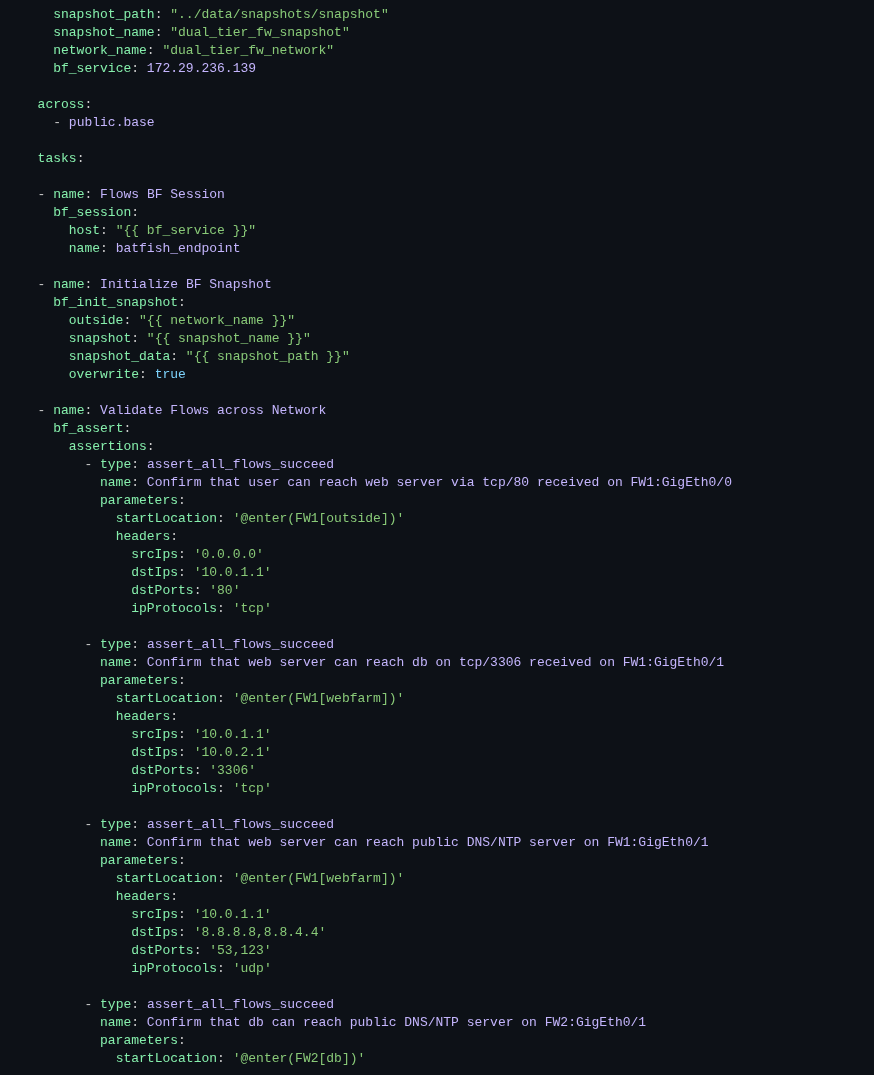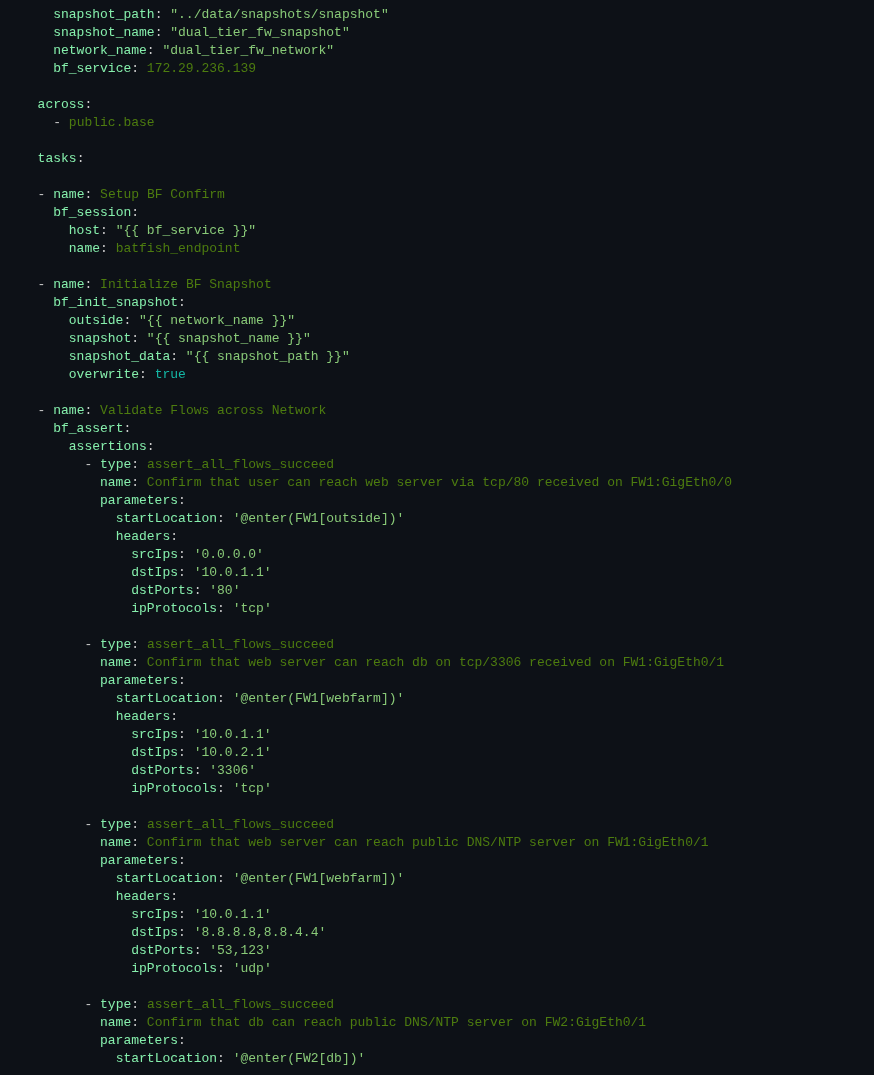--- a/index.html
+++ b/index.html
@@ -11,38 +11,38 @@
     font-size: 13px;
     line-height: 18px;
   }
   .code {
     padding: 6px 0 6px 22px;
     white-space: pre;
   }
   .key    { color: #86efac; }   
   .colon  { color: #cccccc; }
   .str    { color: #89ca78; }   
-  .plain  { color: #4d7c0f; }   
-  .bool   { color: #14b8a6; }   
+  .plain  { color: #c4b5fd; }   
+  .bool   { color: #7dd3fc; }   
   .punct  { color: #cccccc; }
 </style>
 </head>
 <body>
 
 <div class="code"><span>    <span class="key">snapshot_path</span><span class="colon">:</span> <span class="str">"../data/snapshots/snapshot"</span></span>
 <span>    <span class="key">snapshot_name</span><span class="colon">:</span> <span class="str">"dual_tier_fw_snapshot"</span></span>
 <span>    <span class="key">network_name</span><span class="colon">:</span> <span class="str">"dual_tier_fw_network"</span></span>
 <span>    <span class="key">bf_service</span><span class="colon">:</span> <span class="plain">172.29.236.139</span></span>
 
 <span>  <span class="key">across</span><span class="colon">:</span></span>
 <span>    <span class="punct">-</span> <span class="plain">public.base</span></span>
 
 <span>  <span class="key">tasks</span><span class="colon">:</span></span>
 
-<span>  <span class="punct">-</span> <span class="key">name</span><span class="colon">:</span> <span class="plain">Setup BF Confirm</span></span>
+<span>  <span class="punct">-</span> <span class="key">name</span><span class="colon">:</span> <span class="plain">Flows BF Session</span></span>
 <span>    <span class="key">bf_session</span><span class="colon">:</span></span>
 <span>      <span class="key">host</span><span class="colon">:</span> <span class="str">"{{ bf_service }}"</span></span>
 <span>      <span class="key">name</span><span class="colon">:</span> <span class="plain">batfish_endpoint</span></span>
 
 <span>  <span class="punct">-</span> <span class="key">name</span><span class="colon">:</span> <span class="plain">Initialize BF Snapshot</span></span>
 <span>    <span class="key">bf_init_snapshot</span><span class="colon">:</span></span>
 <span>      <span class="key">outside</span><span class="colon">:</span> <span class="str">"{{ network_name }}"</span></span>
 <span>      <span class="key">snapshot</span><span class="colon">:</span> <span class="str">"{{ snapshot_name }}"</span></span>
 <span>      <span class="key">snapshot_data</span><span class="colon">:</span> <span class="str">"{{ snapshot_path }}"</span></span>
 <span>      <span class="key">overwrite</span><span class="colon">:</span> <span class="bool">true</span></span>

